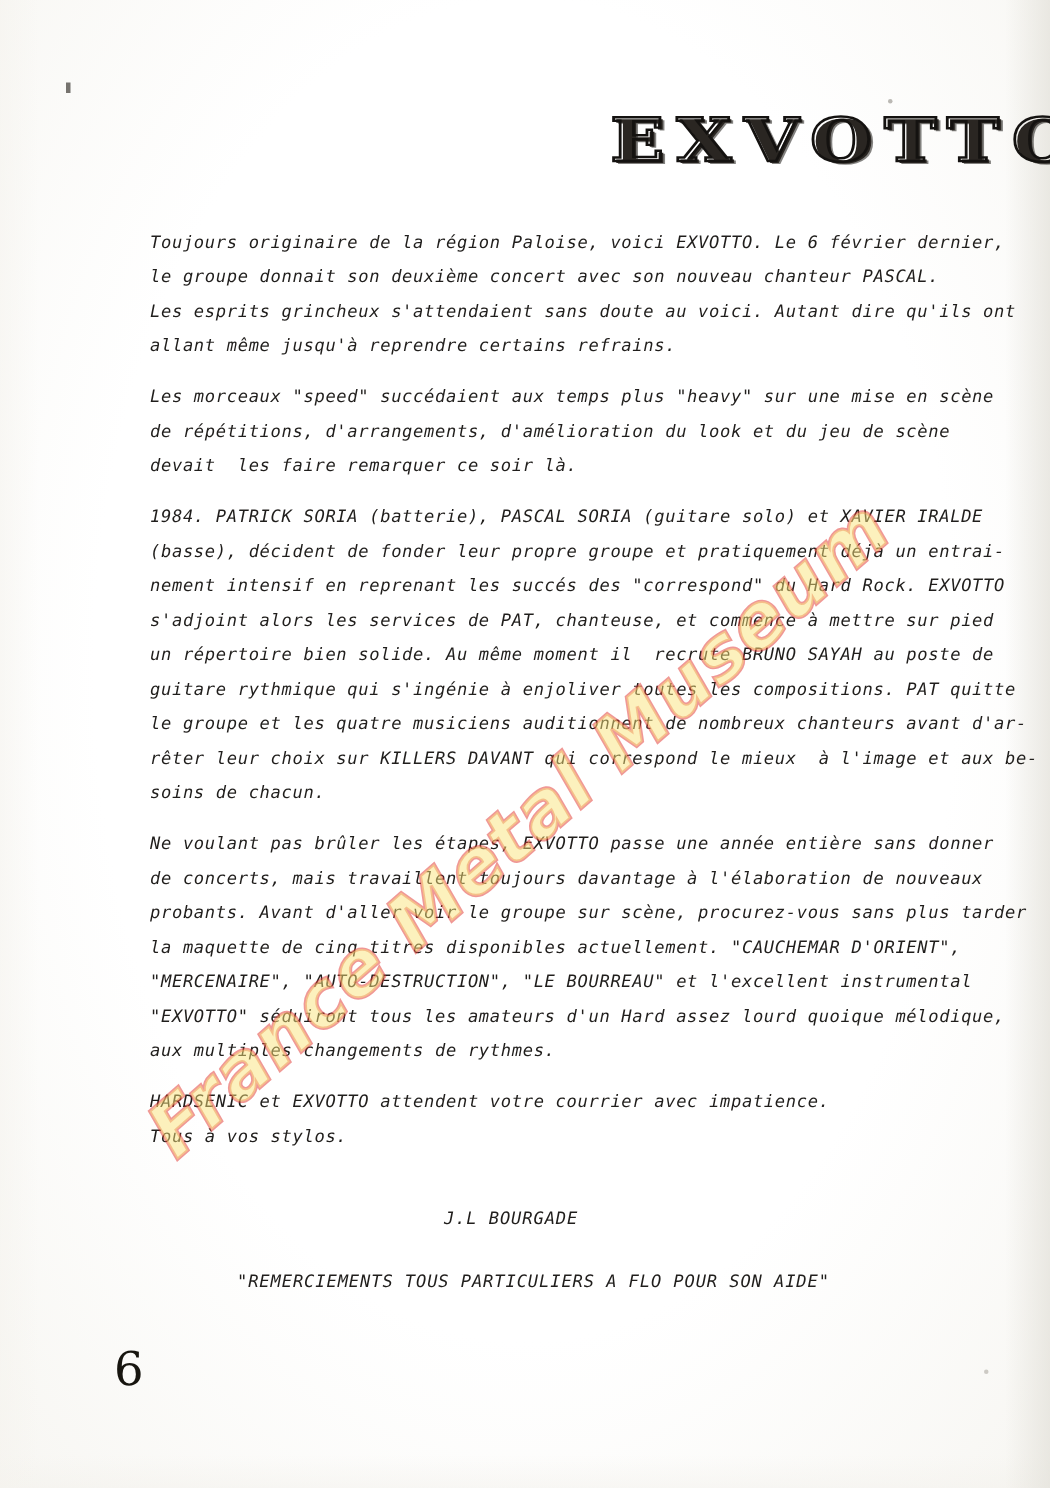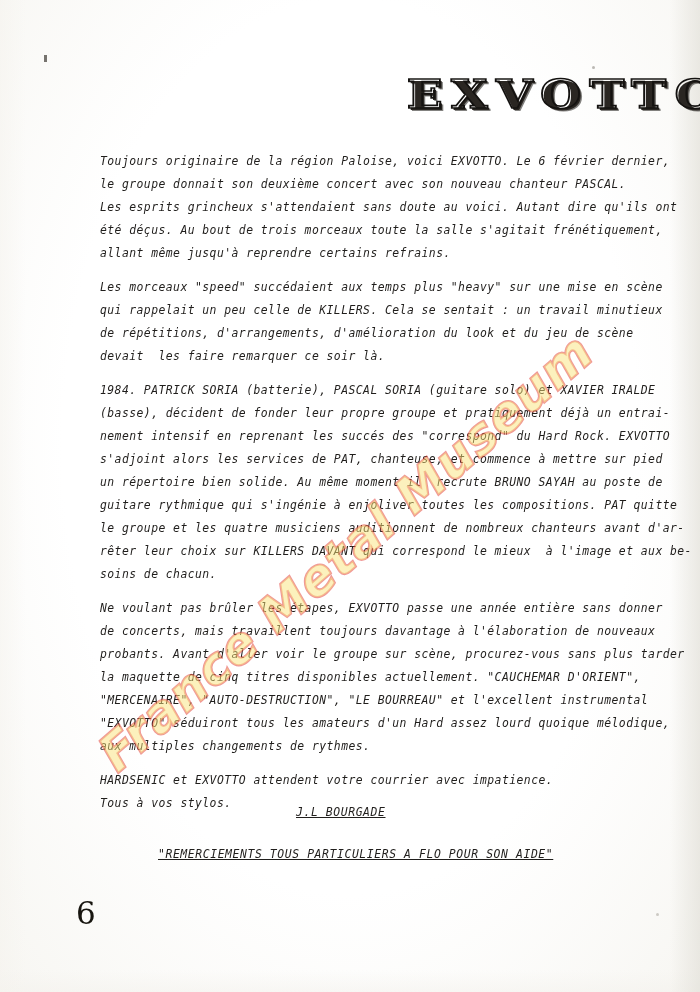--- a/index.html
+++ b/index.html
@@ -107,21 +107,20 @@
   }
   #credit {
     position: absolute;
     left: 158px;
     top: 843px;
   }
   #signature .tline,
   #credit .tline {
     font-style: italic;
     letter-spacing: 0.6px;
-    text-decoration: underline;
   }
 
   
   #page-number {
     position: absolute;
     left: 76px;
     top: 898px;
     font-family: "DejaVu Serif", serif;
     font-size: 31px;
     font-weight: 400;
@@ -164,26 +163,24 @@
 
   <div id="title-block">
     <span id="doc-title">EXVOTTO</span>
   </div>
 
   <div id="body-col">
       <div class="para">
         <div class="tline">Toujours originaire de la région Paloise, voici EXVOTTO. Le 6 février dernier,</div>
         <div class="tline">le groupe donnait son deuxième concert avec son nouveau chanteur PASCAL.</div>
         <div class="tline">Les esprits grincheux s'attendaient sans doute au voici. Autant dire qu'ils ont</div>
-        <div class="tline">été déçus. Au bout de trois morceaux toute la salle s'agitait frénétiquement,</div>
         <div class="tline">allant même jusqu'à reprendre certains refrains.</div>
       </div>
       <div class="para">
         <div class="tline">Les morceaux "speed" succédaient aux temps plus "heavy" sur une mise en scène</div>
-        <div class="tline">qui rappelait un peu celle de KILLERS. Cela se sentait : un travail minutieux</div>
         <div class="tline">de répétitions, d'arrangements, d'amélioration du look et du jeu de scène</div>
         <div class="tline">devait  les faire remarquer ce soir là.</div>
       </div>
       <div class="para">
         <div class="tline">1984. PATRICK SORIA (batterie), PASCAL SORIA (guitare solo) et XAVIER IRALDE</div>
         <div class="tline">(basse), décident de fonder leur propre groupe et pratiquement déjà un entrai-</div>
         <div class="tline">nement intensif en reprenant les succés des "correspond" du Hard Rock. EXVOTTO</div>
         <div class="tline">s'adjoint alors les services de PAT, chanteuse, et commence à mettre sur pied</div>
         <div class="tline">un répertoire bien solide. Au même moment il  recrute BRUNO SAYAH au poste de</div>
         <div class="tline">guitare rythmique qui s'ingénie à enjoliver toutes les compositions. PAT quitte</div>

